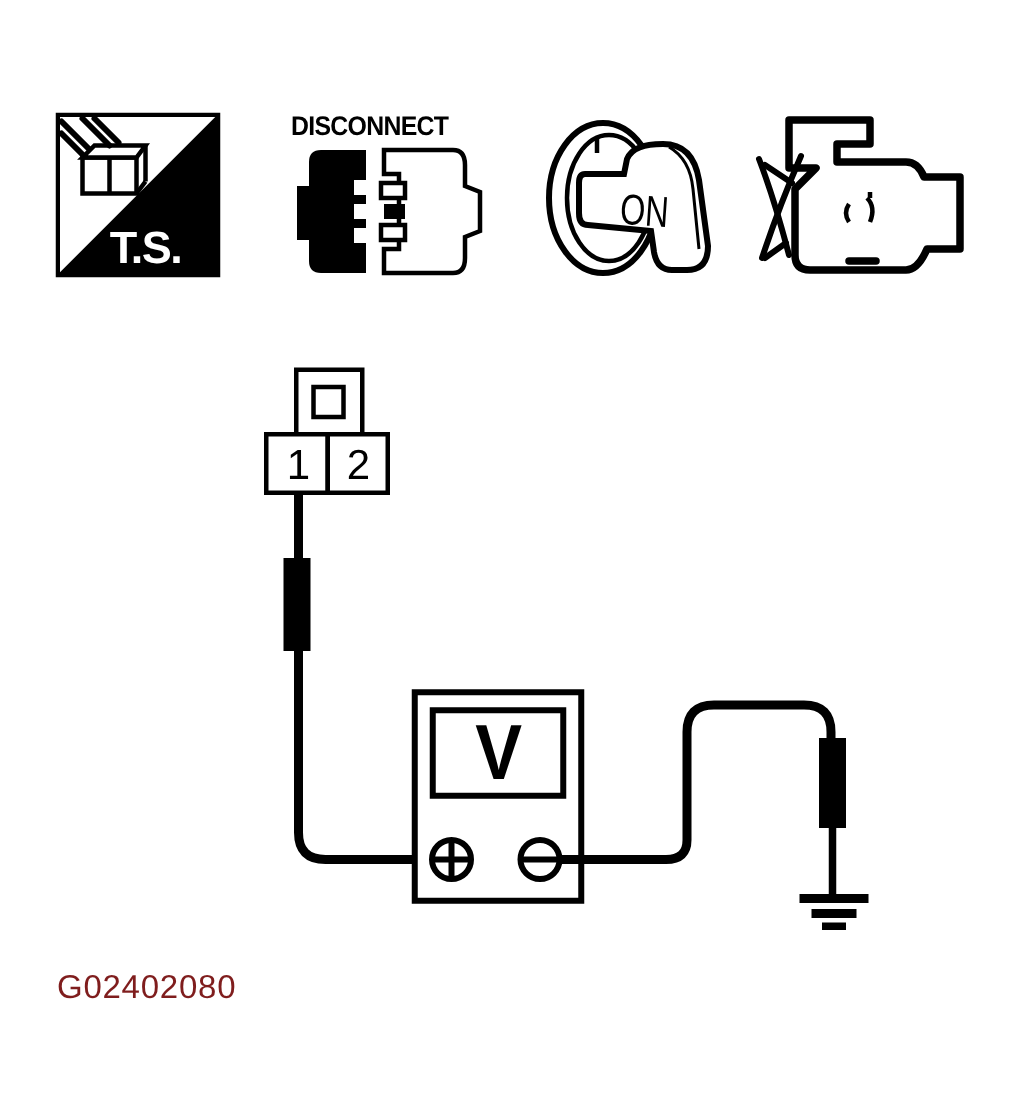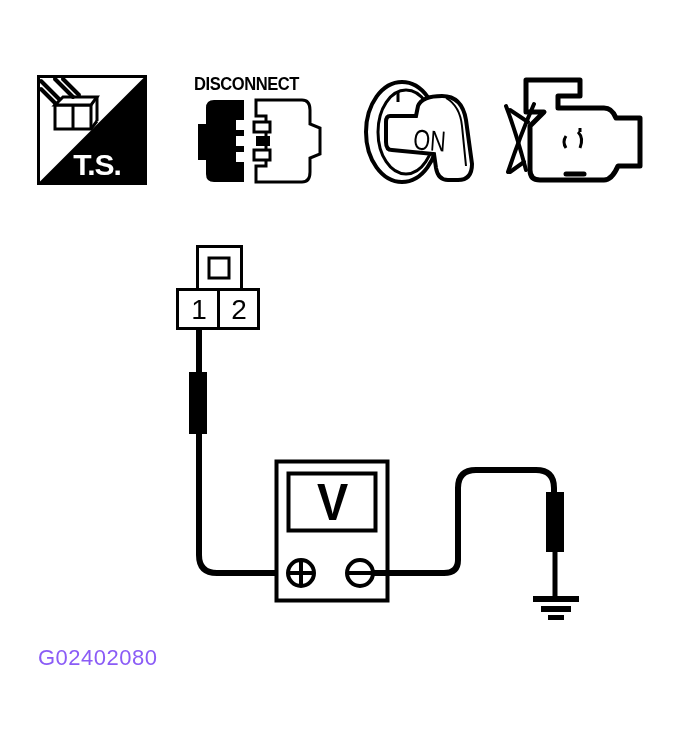--- a/index.html
+++ b/index.html
@@ -23,21 +23,21 @@
     .abs { position: absolute; }
     .icon-label {
       font-family: "Liberation Sans", sans-serif;
       font-weight: bold;
     }
     .figure-id {
       position: absolute;
       left: 38px;
       top: 645px;
       font-size: 22px;
-      color: #8b5cf6;
+      color: #7f1d1d;
       letter-spacing: 0.5px;
       font-family: "Liberation Sans", sans-serif;
     }
   </style>
 </head>
 <body>
 
 <div class="canvas">
 
   <svg class="abs" style="left:37px; top:75px;" width="110" height="110" viewBox="0 0 110 110">

